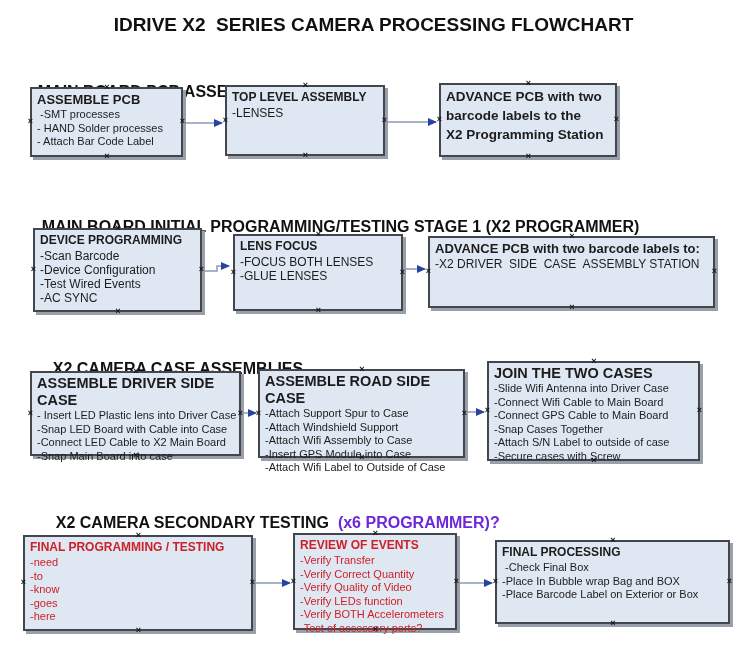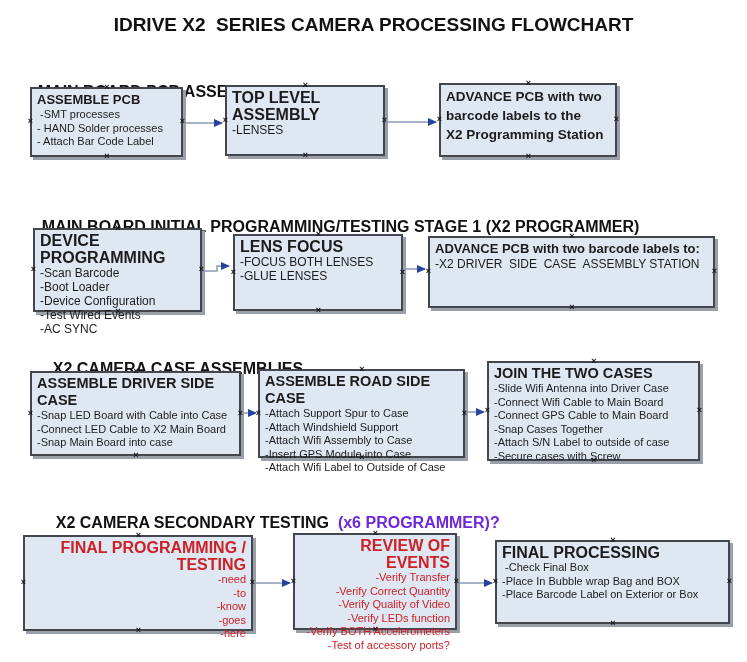--- a/index.html
+++ b/index.html
@@ -4,27 +4,27 @@
 <style>
   html,body{margin:0;padding:0;background:#fff;}
   .canvas{position:relative;width:747px;height:662px;background:#ffffff;
           font-family:"Liberation Sans",sans-serif;color:#1c1c1c;overflow:hidden;}
   .main-title{position:absolute;top:14px;left:0;width:100%;text-align:center;
               font-size:19px;font-weight:bold;white-space:pre;color:#111;}
   .sec-head{position:absolute;font-size:16px;font-weight:bold;white-space:pre;color:#111;}
   .sec-head .red-part{color:#6d28d9;}
   .box{position:absolute;background:#dfe7f2;border:2px solid #43464d;
        box-shadow:3px 3px 0 #9aa0a9;box-sizing:border-box;padding:2px 5px;}
-  .box .btitle{font-weight:bold;font-size:16px;line-height:17px;}
+  .box .btitle{font-weight:bold;font-size:12px;line-height:17px;}
   .box .line{font-size:11px;line-height:13.5px;white-space:pre;}
   .t13 .btitle{font-size:13px;}
   .t145 .btitle{font-size:14.5px;}
   .big .btitle{font-size:13.5px;line-height:19px;white-space:pre-line;}
   .b12 .line{font-size:12px;line-height:14px;}
-  .red-box .btitle,.red-box .line{color:#cc2127;text-align:right;}
+  .red-box .btitle,.red-box .line{color:#cc2127;}
   .anchor{position:absolute;font-size:9px;font-weight:bold;color:#16161a;
           line-height:9px;width:9px;height:9px;text-align:center;pointer-events:none;}
   .a-top{top:-6px;left:50%;margin-left:-4px;}
   .a-bottom{bottom:-6px;left:50%;margin-left:-4px;}
   .a-left{left:-6px;top:50%;margin-top:-5px;}
   .a-right{right:-6px;top:50%;margin-top:-5px;}
   svg.connectors{position:absolute;left:0;top:0;pointer-events:none;}
 </style>
 </head>
 <body>
@@ -76,21 +76,20 @@
  X2 Programming Station</div>
   </div>
 
   <div class="box b12" style="left:33px;top:228px;width:169px;height:84px;">
     <span class="anchor a-top">×</span>
     <span class="anchor a-bottom">×</span>
     <span class="anchor a-left">×</span>
     <span class="anchor a-right">×</span>
     <div class="btitle">DEVICE PROGRAMMING</div>
     <div class="line">-Scan Barcode</div>
-    <div class="line">-Boot Loader</div>
     <div class="line">-Device Configuration</div>
     <div class="line">-Test Wired Events</div>
     <div class="line">-AC SYNC</div>
   </div>
 
   <div class="box b12" style="left:233px;top:234px;width:170px;height:77px;">
     <span class="anchor a-top">×</span>
     <span class="anchor a-bottom">×</span>
     <span class="anchor a-left">×</span>
     <span class="anchor a-right">×</span>
@@ -107,20 +106,21 @@
     <div class="btitle">ADVANCE PCB with two barcode labels to:</div>
     <div class="line">-X2 DRIVER  SIDE  CASE  ASSEMBLY STATION</div>
   </div>
 
   <div class="box t145" style="left:30px;top:371px;width:211px;height:85px;">
     <span class="anchor a-top">×</span>
     <span class="anchor a-bottom">×</span>
     <span class="anchor a-left">×</span>
     <span class="anchor a-right">×</span>
     <div class="btitle">ASSEMBLE DRIVER SIDE CASE</div>
+    <div class="line">- Insert LED Plastic lens into Driver Case</div>
     <div class="line">-Snap LED Board with Cable into Case</div>
     <div class="line">-Connect LED Cable to X2 Main Board</div>
     <div class="line">-Snap Main Board into case</div>
   </div>
 
   <div class="box t145" style="left:258px;top:369px;width:207px;height:89px;">
     <span class="anchor a-top">×</span>
     <span class="anchor a-bottom">×</span>
     <span class="anchor a-left">×</span>
     <span class="anchor a-right">×</span>

